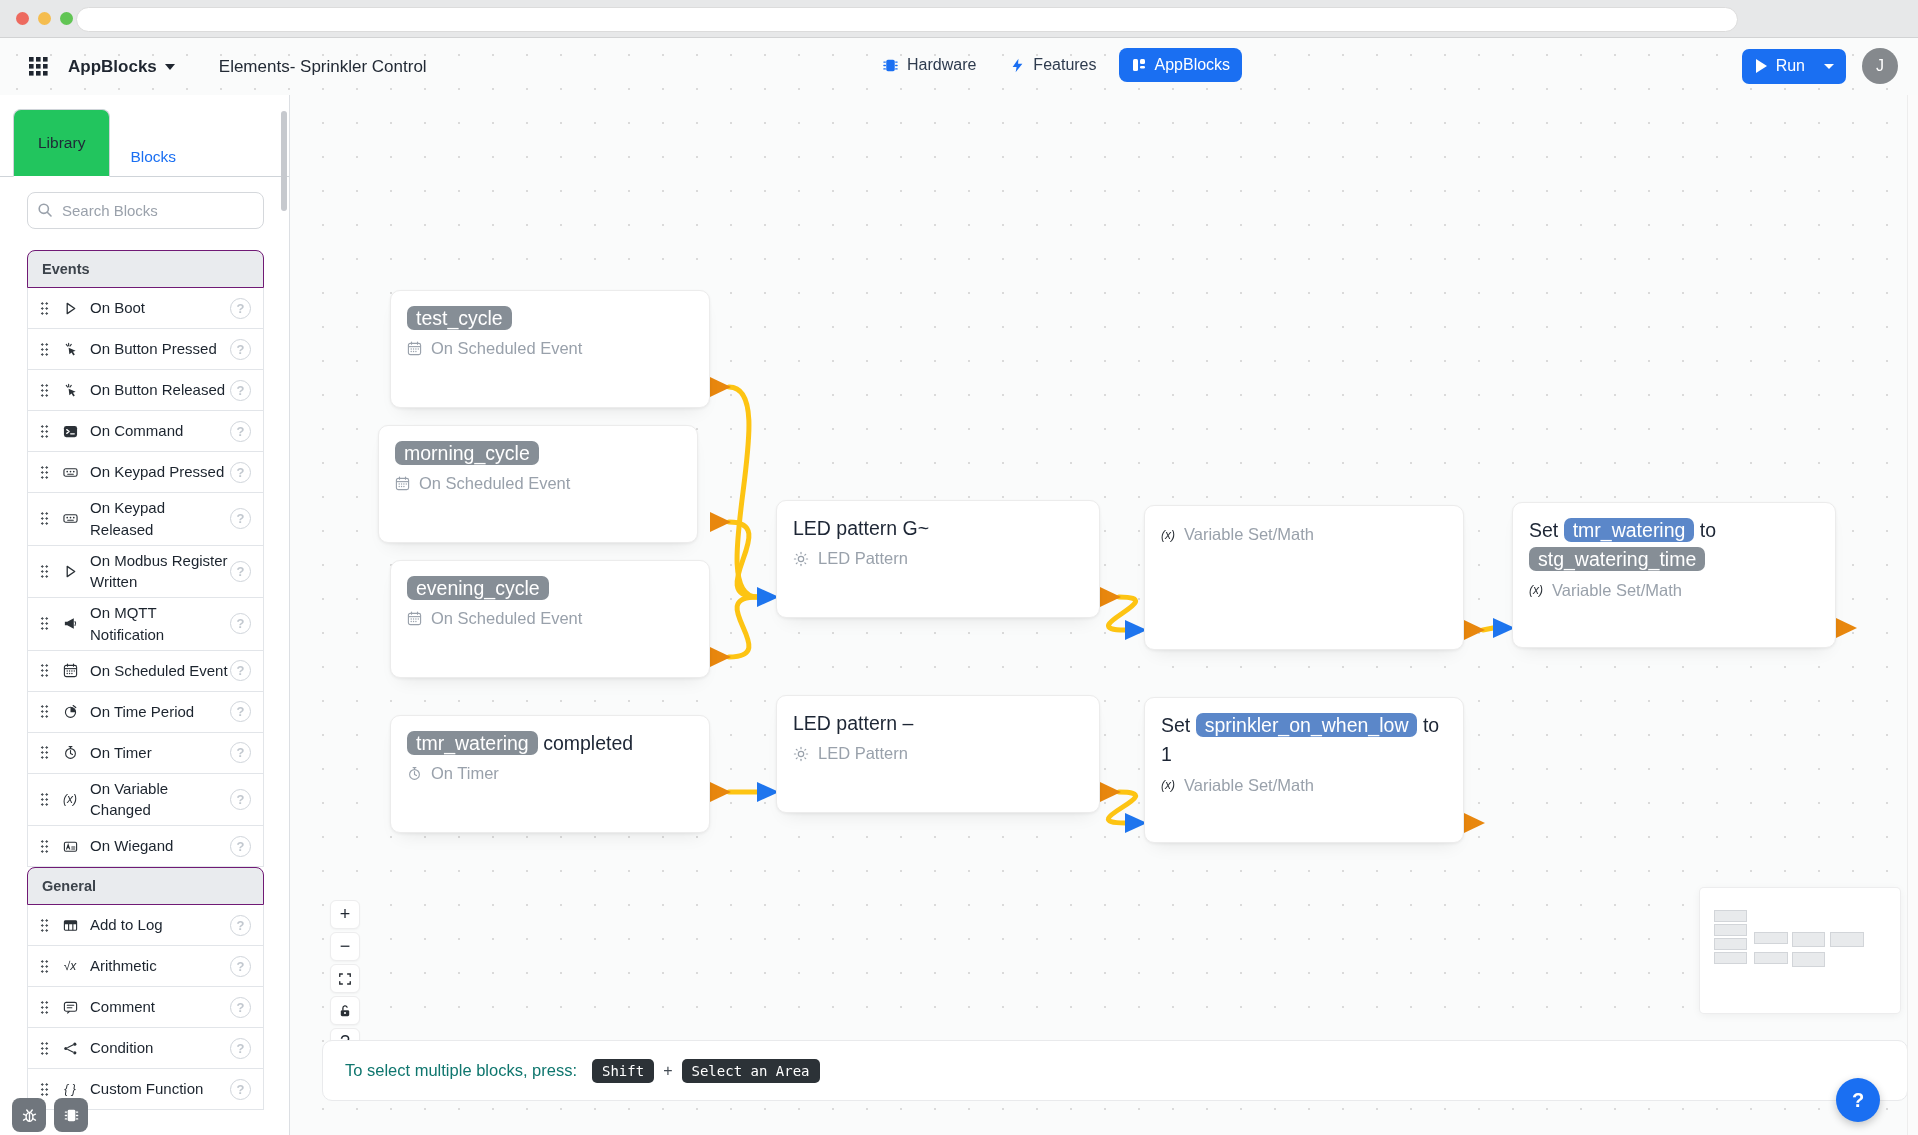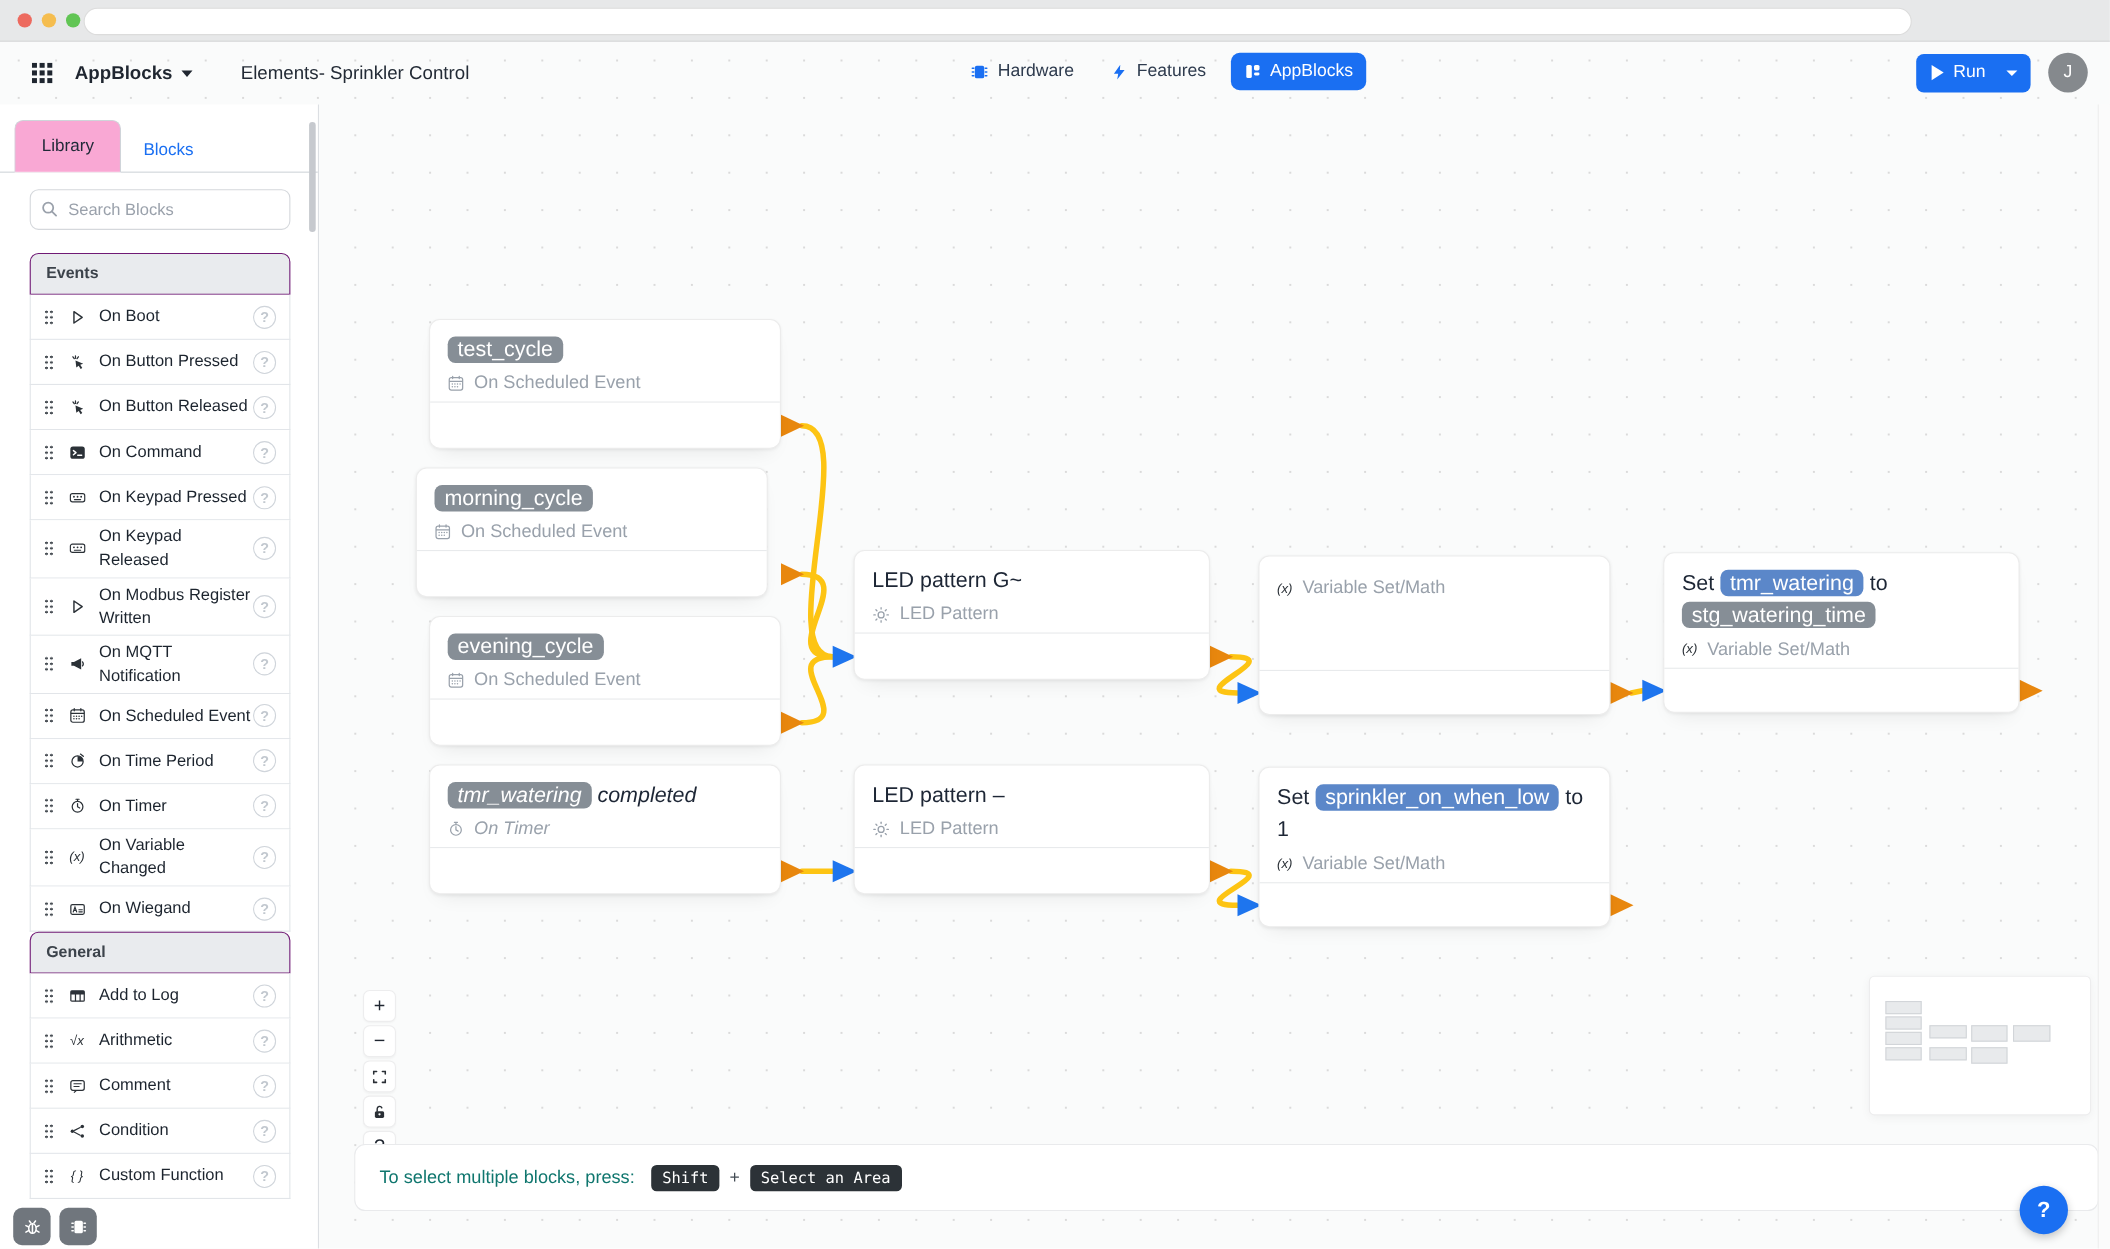--- a/index.html
+++ b/index.html
@@ -39,22 +39,22 @@
   .play-tri { width:0; height:0; border-top:7px solid transparent; border-bottom:7px solid transparent; border-left:11px solid #fff; }
   .run-caret { width:0; height:0; border-left:5px solid transparent; border-right:5px solid transparent; border-top:5px solid #fff; margin-left:10px; }
   .avatar { width:36px; height:36px; border-radius:50%; background:#85898d; color:#fff;
     display:flex; align-items:center; justify-content:center; font-size:16px; cursor:pointer; }
 
   
   .sidebar { position:absolute; left:0; top:57px; width:290px; height:1040px;
     background:#fff; border-right:1px solid #dcdfe3; overflow:hidden; }
   .side-tabs { display:flex; align-items:flex-end; padding:14px 12px 0 13px; border-bottom:1px solid #cfd4d9; }
   .side-tab { font-size:15.5px; padding:10px 20px; cursor:pointer; }
-  .side-tab.active { background:#f9a8d4; border:1px solid #cfd4d9; border-bottom:1px solid #fff;
-    margin-bottom:-1px; border-radius:8px 8px 0 0; color:#1f2937; padding:14px 24px; }
+  .side-tab.active { background:#22c55e; border:1px solid #cfd4d9; border-bottom:1px solid #fff;
+    margin-bottom:-1px; border-radius:8px 8px 0 0; color:#1f2937; padding:24px 24px; }
   .side-tab.inactive { color:#1a6ff2; }
   .search-wrap { margin:15px 25px 0 27px; position:relative; }
   .search-input { width:100%; height:37px; border:1px solid #d5d8dc; border-radius:8px;
     padding:0 10px 0 34px; font-size:15px; color:#333; outline:none; font-family:"Liberation Sans",sans-serif; }
   .search-input::placeholder { color:#9aa1ab; }
   .search-ic { position:absolute; left:10px; top:10px; color:#9aa1ab; }
   .list-wrap { margin:21px 25px 0 27px; }
   .sec-hdr { background:#e9ebee; border:1px solid #701a75; border-radius:8px 8px 0 0;
     font-size:14.5px; font-weight:700; color:#3c434b; padding:10px 14px; }
   .item { background:#fff; border:1px solid #e2e5e9; border-top:none; display:flex;
@@ -73,21 +73,21 @@
   
   .foot-btns { position:absolute; left:12px; top:1060px; display:flex; gap:8px; }
   .foot-btn { width:34px; height:34px; background:#70767d; border-radius:8px; display:flex;
     align-items:center; justify-content:center; cursor:pointer; }
 
   
   .canvas { position:absolute; left:290px; top:57px; width:1628px; height:1040px; }
   #wires { position:absolute; left:0; top:0; pointer-events:none; }
   .block { position:absolute; background:#fff; border:1px solid #ececec; border-radius:10px;
     box-shadow:0 1px 3px rgba(0,0,0,.06), 0 10px 18px -10px rgba(0,0,0,.10);
-    display:flex; flex-direction:column; cursor:pointer; }
+    display:flex; flex-direction:row; cursor:pointer; }
   .block-body { flex:1; padding:13px 16px 6px; }
   .block-title { font-size:19.5px; color:#1d2635; line-height:1.5; }
   .badge { color:#fff; border-radius:7px; padding:1px 9px; }
   .badge.gray { background:#868e96; } .badge.blue { background:#5b87c9; }
   .block-sub { margin-top:6px; display:flex; align-items:center; gap:9px; color:#99a1ab; font-size:16.5px; }
   .block-footer { border-top:1px solid #e8eaec; }
 
   .ctrls { position:absolute; left:40px; top:805px; display:flex; flex-direction:column; gap:3px; }
   .ctrl { width:30px; height:29px; background:#fff; border:1px solid #ededee; border-radius:6px;
     display:flex; align-items:center; justify-content:center; font-size:18px; color:#1f2630;
@@ -550,21 +550,21 @@
                     <circle cx="7" cy="11.2" r=".75"></circle>
                     <circle cx="9.5" cy="11.2" r=".75"></circle>
                   </g>
                 </svg>
               </span>
               <span>On Scheduled Event</span>
             </div>
           </div>
           <div class="block-footer" style="height: 42px;"></div>
         </div>
-        <div class="block" style="left: 100px; top: 600px; width: 320px; height: 118px; font-style: italic;">
+        <div class="block" style="left: 100px; top: 620px; width: 320px; height: 118px;">
           <div class="block-body">
             <div class="block-title"><span class="badge gray">tmr_watering</span><span> completed</span></div>
             <div class="block-sub">
               <span style="display: flex;">
                 <svg width="15" height="15" viewBox="0 0 16 16">
                   <circle cx="8" cy="9" r="5.2" fill="none" stroke="currentColor" stroke-width="1.2"></circle>
                   <path d="M8 9 V5.9 M8 9 L10.1 10.2" stroke="currentColor" stroke-width="1.2" stroke-linecap="round"></path>
                   <path d="M6.5 1.7 H9.5 M8 1.7 V3.4" stroke="currentColor" stroke-width="1.2" stroke-linecap="round"></path>
                 </svg>
               </span>

